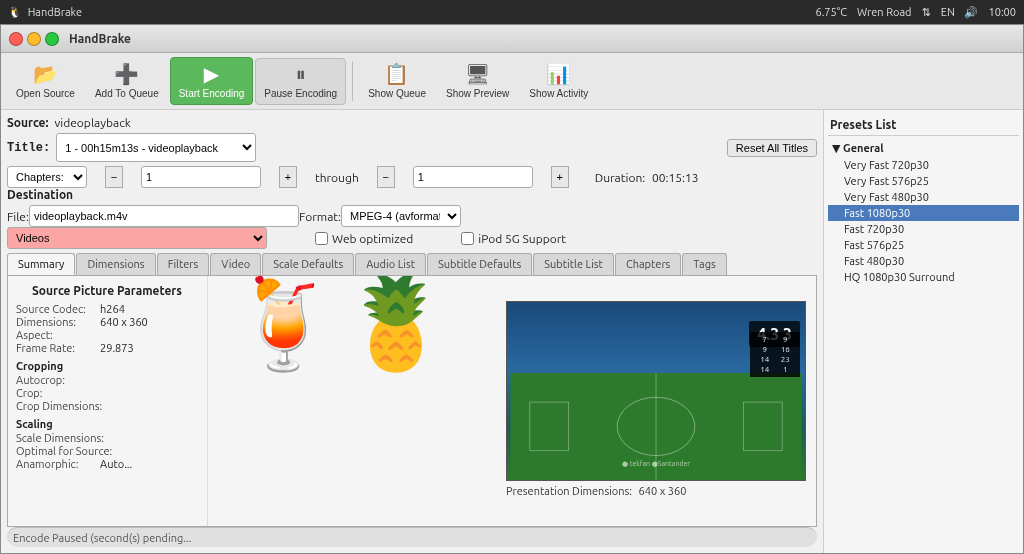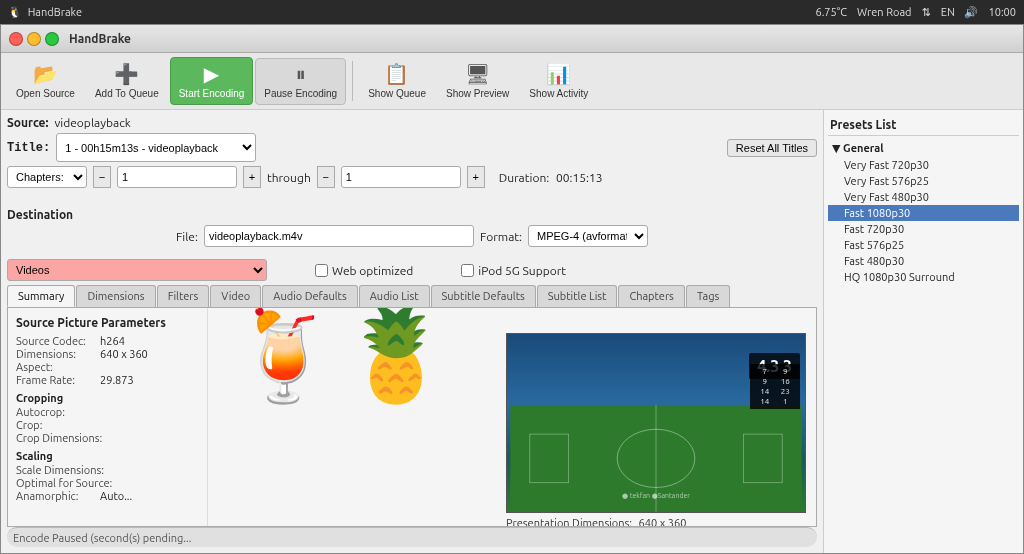--- a/index.html
+++ b/index.html
@@ -40,47 +40,47 @@
     .source-row { display: flex; align-items: center; gap: 6px; margin-bottom: 4px; font-size: 12px; }
     .source-label { font-weight: bold; }
 
     
     .title-row { display: flex; align-items: center; gap: 6px; margin-bottom: 4px; }
     .title-label { font-weight: bold; font-size: 12px; font-family: Liberation Mono, monospace; }
     .title-select { height: 29px; border: 1px solid #aaa; border-radius: 3px; background: white; padding: 0 4px; font-size: 11px; flex: 1; max-width: 200px; }
     .reset-btn { margin-left: auto; padding: 2px 8px; border: 1px solid #aaa; border-radius: 3px; background: #e8e8e8; cursor: pointer; font-size: 11px; }
 
     
-    .chapters-row { display: flex; align-items: center; gap: 6px; margin-bottom: 20px; }
+    .chapters-row { display: flex; align-items: center; gap: 18px; margin-bottom: 0; }
     .chapters-select { height: 22px; border: 1px solid #aaa; border-radius: 3px; background: white; padding: 0 4px; font-size: 11px; width: 80px; }
     .chapter-input { height: 22px; border: 1px solid #aaa; border-radius: 3px; background: white; padding: 0 4px; font-size: 11px; width: 120px; }
     .stepper-btn { width: 18px; height: 22px; border: 1px solid #aaa; background: #e8e8e8; cursor: pointer; font-size: 11px; display: inline-flex; align-items: center; justify-content: center; }
     .through-label { font-size: 12px; }
     .duration-label { font-size: 12px; margin-left: 8px; }
 
     
     .destination-label { font-weight: bold; font-size: 12px; margin-bottom: 4px; }
-    .dest-row { display: flex; align-items: center; gap: 6px; margin-bottom: 12px; justify-content: center; }
+    .dest-row { display: flex; align-items: center; margin-bottom: 0; }
     .file-label { font-size: 12px; }
     .file-input { height: 22px; border: 1px solid #aaa; border-radius: 3px; background: white; padding: 0 4px; font-size: 11px; width: 270px; }
     .format-label { font-size: 12px; }
     .format-select { height: 22px; border: 1px solid #aaa; border-radius: 3px; background: white; padding: 0 4px; font-size: 11px; width: 120px; }
     .options-row { display: flex; align-items: center; gap: 20px; margin-bottom: 4px; }
     .folder-select { height: 22px; border: 1px solid #aaa; border-radius: 3px; background: #fca5a5; padding: 0 4px; font-size: 11px; width: 260px; }
     .checkbox-label { display: flex; align-items: center; gap: 4px; font-size: 12px; cursor: pointer; padding-left: 28px; }
 
     
     .tabs-bar { display: flex; gap: 1px; margin-bottom: 0; border-bottom: 1px solid #aaa; }
     .tab { padding: 4px 10px; border: 1px solid #aaa; border-bottom: none; border-radius: 3px 3px 0 0; background: #d8d8d8; cursor: pointer; font-size: 11px; color: #444; }
     .tab.active { background: #f5f5f5; border-bottom: 1px solid #f5f5f5; color: #000; }
 
     
     .tab-content { background: #f5f5f5; border: 1px solid #aaa; border-top: none; flex: 1; display: flex; overflow: hidden; }
     .source-params { width: 200px; padding: 8px; font-size: 11px; border-right: 1px solid #ddd; flex-shrink: 0; }
-    .source-params h4 { font-size: 12px; font-weight: bold; margin-bottom: 6px; }
+    .source-params h4 { font-size: 12px; font-weight: bold; margin-bottom: 6px; margin-left: 16px; }
     .param-section { font-weight: bold; margin-top: 6px; margin-bottom: 2px; font-size: 11px; }
     .param-row { display: flex; gap: 4px; margin-bottom: 1px; }
     .param-key { color: #444; min-width: 80px; }
     .param-val { color: #222; }
 
     
     .preview-area { flex: 1; display: flex; flex-direction: column; align-items: center; justify-content: center; padding: 8px; position: relative; }
     .video-preview { width: 300px; height: 180px; background: #1a1a2e; border: 1px solid #555; margin-top: 20px; overflow: hidden; position: relative; }
     .video-overlay { width: 100%; height: 100%; background: linear-gradient(135deg, #1a3a5c 0%, #2d5a8e 30%, #1a3a5c 60%, #0d1b2a 100%); position: relative; display: flex; align-items: center; justify-content: center; }
     .pres-dim { font-size: 11px; margin-top: 4px; color: #333; }
@@ -208,21 +208,21 @@
             <span>iPod 5G Support</span>
           </label>
         </div>
       </div>
 
       <div class="tabs-bar">
         <div class="tab active">Summary</div>
         <div class="tab">Dimensions</div>
         <div class="tab">Filters</div>
         <div class="tab">Video</div>
-        <div class="tab">Audio Defaults</div>
+        <div class="tab">Scale Defaults</div>
         <div class="tab">Audio List</div>
         <div class="tab">Subtitle Defaults</div>
         <div class="tab">Subtitle List</div>
         <div class="tab">Chapters</div>
         <div class="tab">Tags</div>
       </div>
 
       <div class="tab-content">
 
         <div class="source-params">

